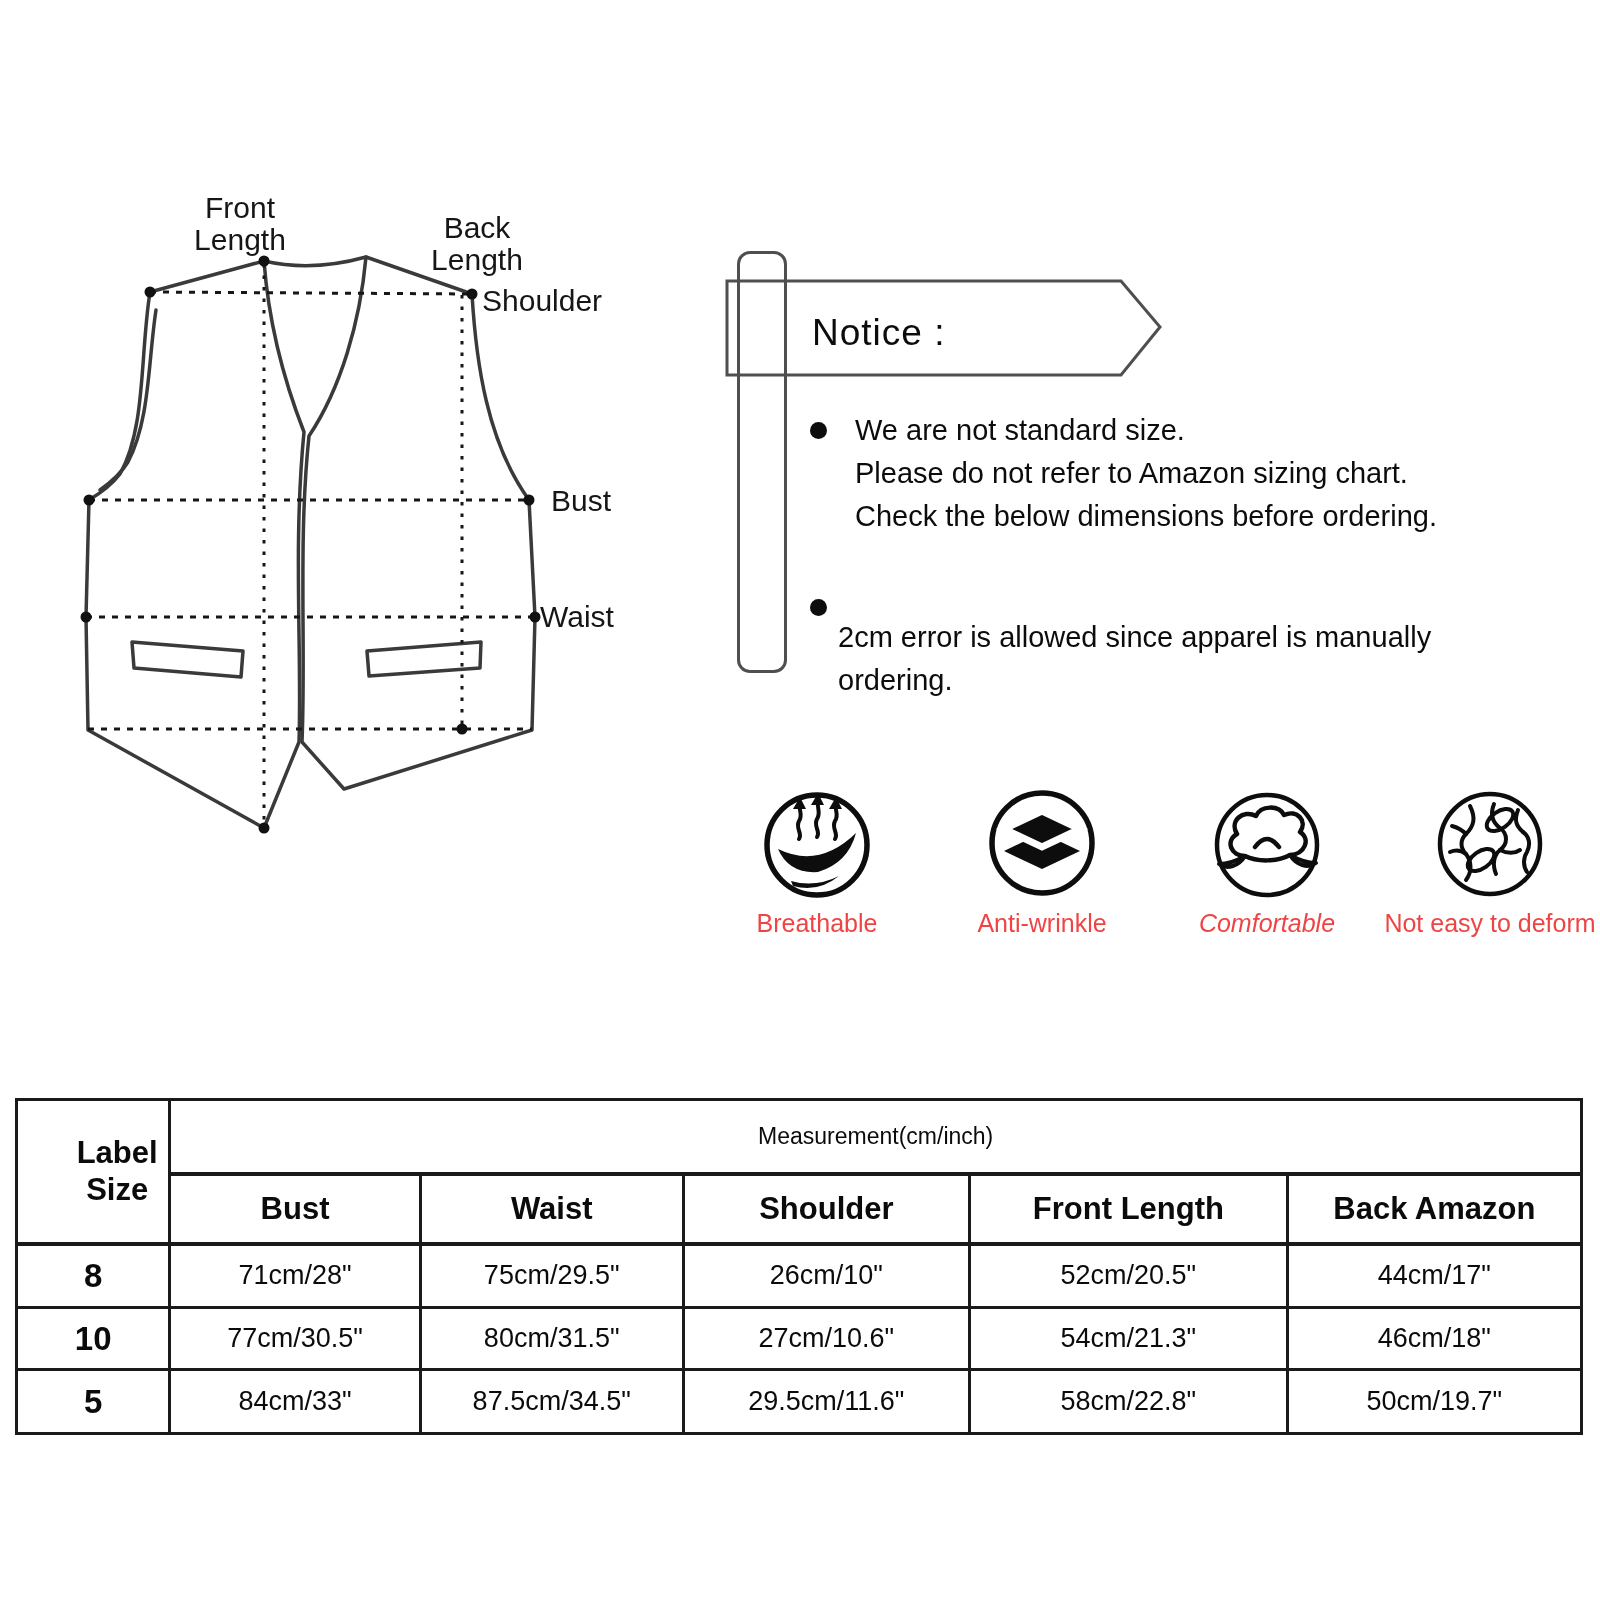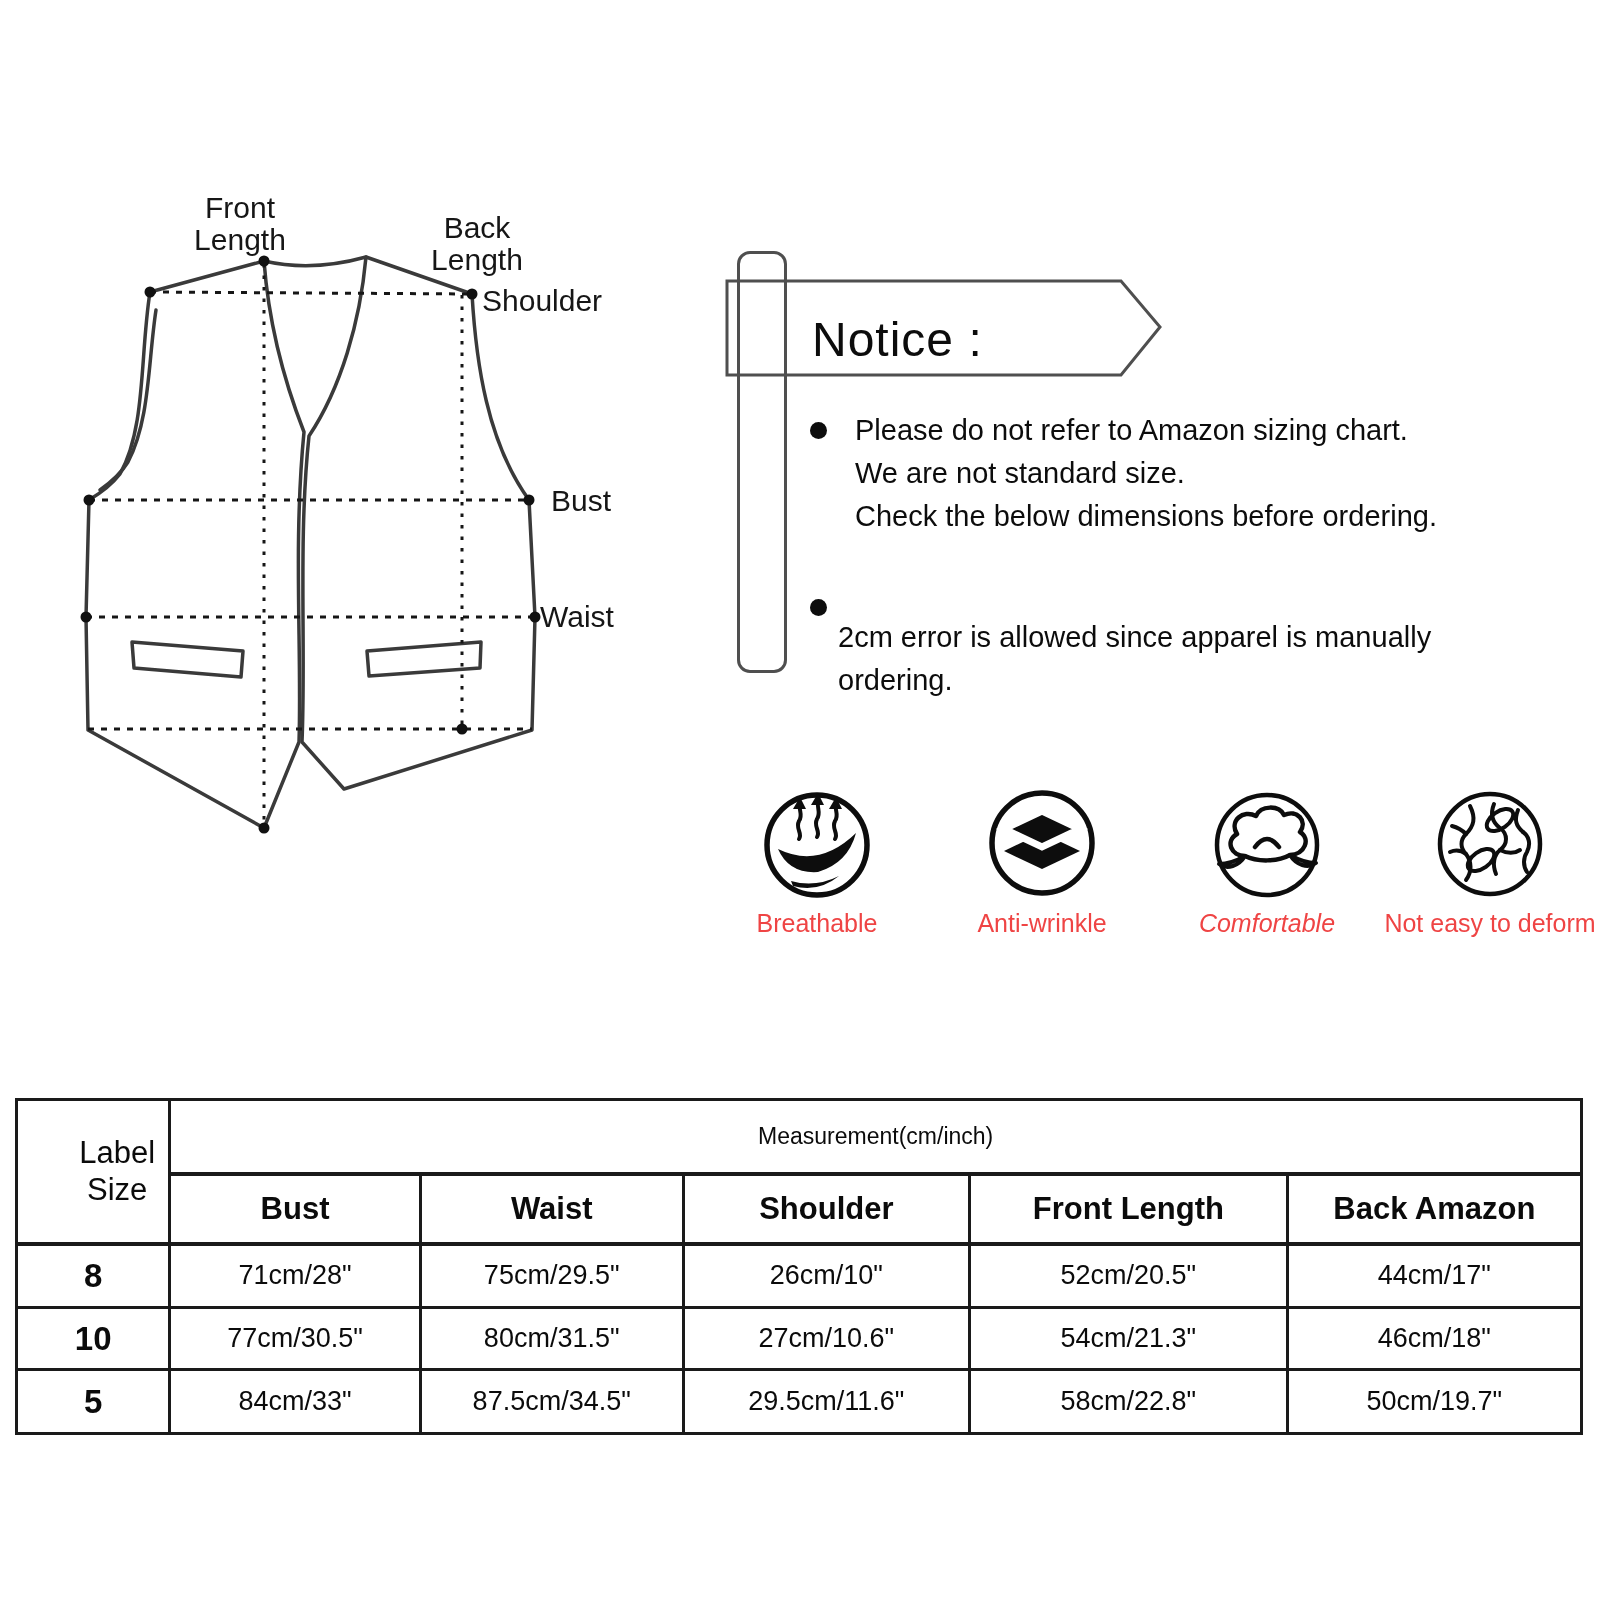--- a/index.html
+++ b/index.html
@@ -18,21 +18,21 @@
   .vest-label{font-family:"Liberation Sans",sans-serif;font-size:30px;fill:#161616;}
 
   
   .post{
     left:737px;top:251px;width:44px;height:416px;
     border:3px solid #4f4f4f;border-radius:13px;background:transparent;
   }
   #banner-svg{left:724px;top:277px;width:442px;height:102px;}
   .banner-shape{fill:none;stroke:#4f4f4f;stroke-width:3;stroke-linejoin:miter;}
   .notice-title{
-    left:812px;top:312px;font-size:48px;letter-spacing:1px;color:#0c0c0c;
+    left:812px;top:312px;font-size:37px;letter-spacing:1px;color:#0c0c0c;
   }
   .bullets{left:810px;top:409px;width:700px;}
   .bullet-row{display:flex;align-items:flex-start;}
   .bullet-row + .bullet-row{margin-top:48px;flex-direction:column;}
   .bullet-dot{width:17px;height:17px;border-radius:50%;background:#0d0d0d;flex:0 0 auto;margin-top:13px;}
   .bullet-text{margin-left:28px;font-size:29px;line-height:43px;color:#0c0c0c;}
 
   
   .feat-icon{width:112px;height:112px;}
   .feat-label{font-size:25px;color:#ef4444;width:300px;text-align:center;}
@@ -40,21 +40,21 @@
 
   
   .size-table{
     left:15px;top:1098px;width:1568px;
     border-collapse:collapse;table-layout:fixed;background:#fff;
   }
   .size-table td,.size-table th{
     border:3px solid #1a1a1a;text-align:center;vertical-align:middle;padding:0;color:#0b0b0b;
   }
   .size-table .hdr-bottom{border-bottom-width:4px;}
-  .corner-cell div{font-size:31px;font-weight:normal;line-height:37px;padding-left:48px;}
+  .corner-cell div{font-size:31px;font-weight:bold;line-height:37px;padding-left:48px;}
   .group-hdr{font-size:23px;font-weight:normal;}
   .col-hdr{font-size:31px;font-weight:bold;}
   .size-cell{font-size:33px;font-weight:bold;}
   .val-cell{font-size:27px;font-weight:normal;}
 </style>
 </head>
 <body>
 
 <svg id="vest-svg" class="abs" viewBox="0 0 640 720">
 
@@ -107,22 +107,22 @@
 <div class="abs post"></div>
 <svg id="banner-svg" class="abs" viewBox="0 0 442 102">
   <polygon class="banner-shape" points="3,4 397,4 436,50 397,98 3,98"></polygon>
 </svg>
 <div class="abs notice-title">Notice :</div>
 
 <div class="abs bullets">
   <div class="bullet-row">
     <span class="bullet-dot"></span>
     <div class="bullet-text">
+      <div>We are not standard size.</div>
       <div>Please do not refer to Amazon sizing chart.</div>
-      <div>We are not standard size.</div>
       <div>Check the below dimensions before ordering.</div>
     </div>
   </div>
   <div class="bullet-row">
     <span class="bullet-dot"></span>
     <div class="bullet-text">
       <div>2cm error is allowed since apparel is manually</div>
       <div>ordering.</div>
     </div>
   </div>

